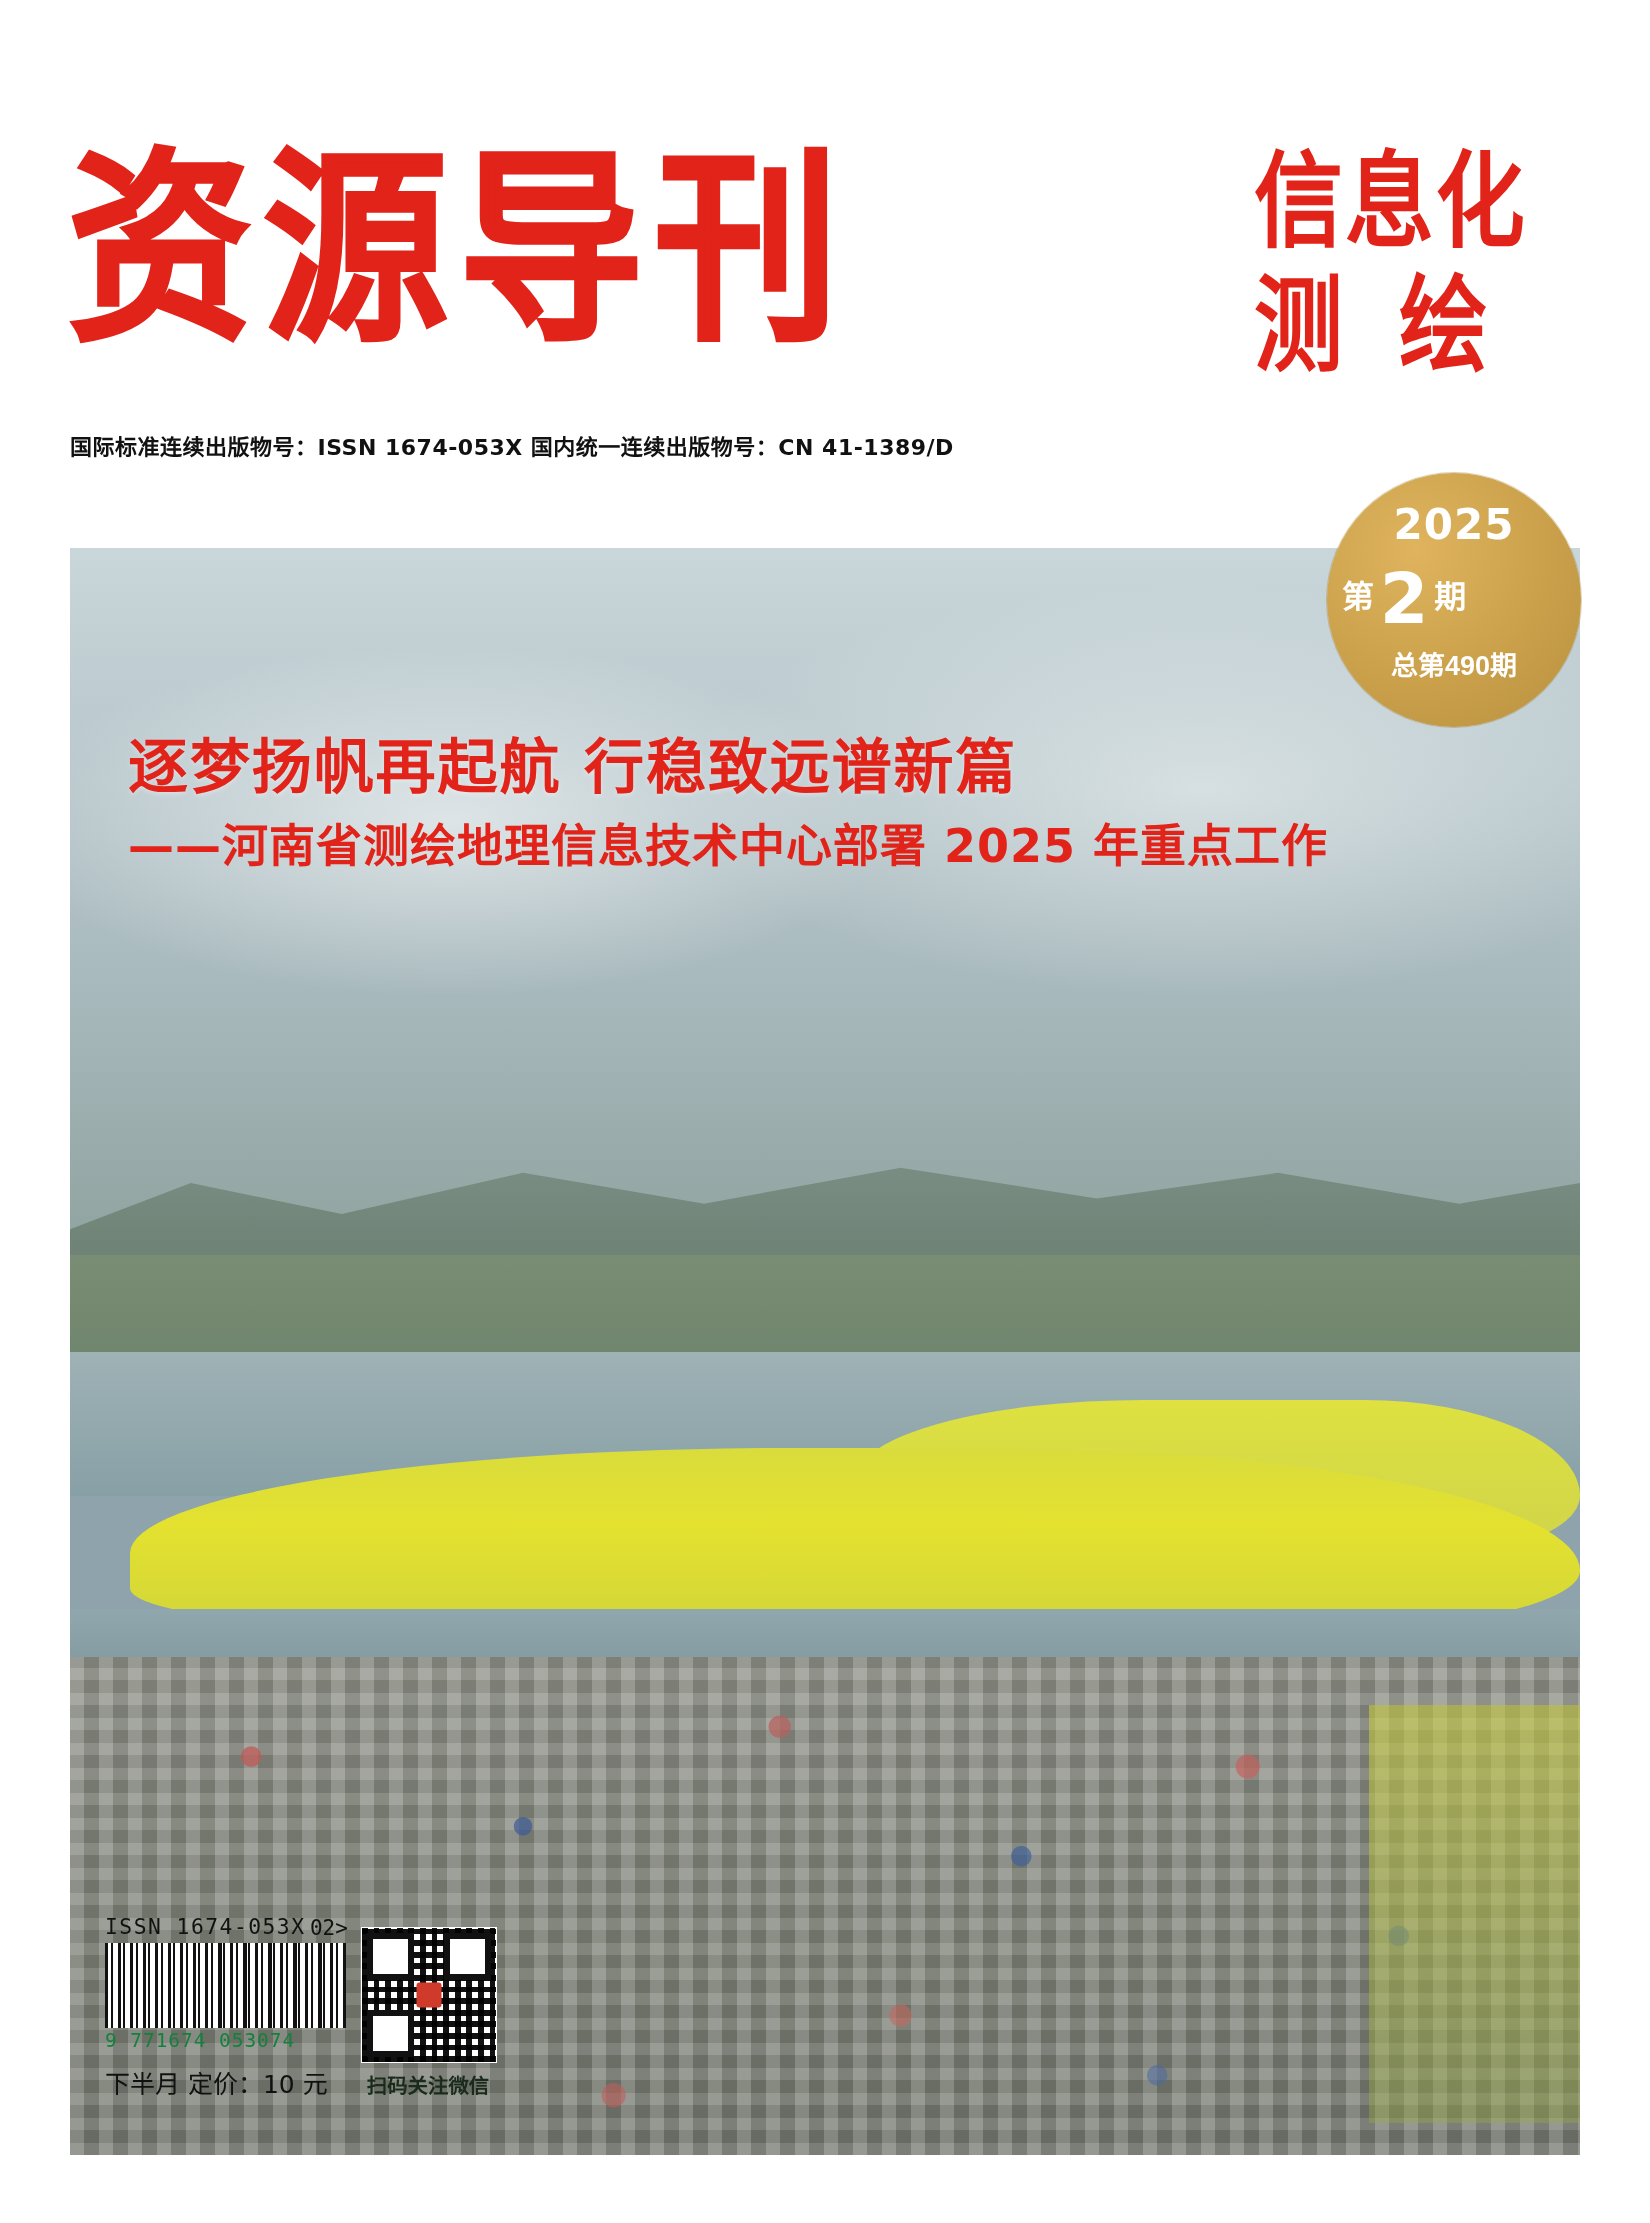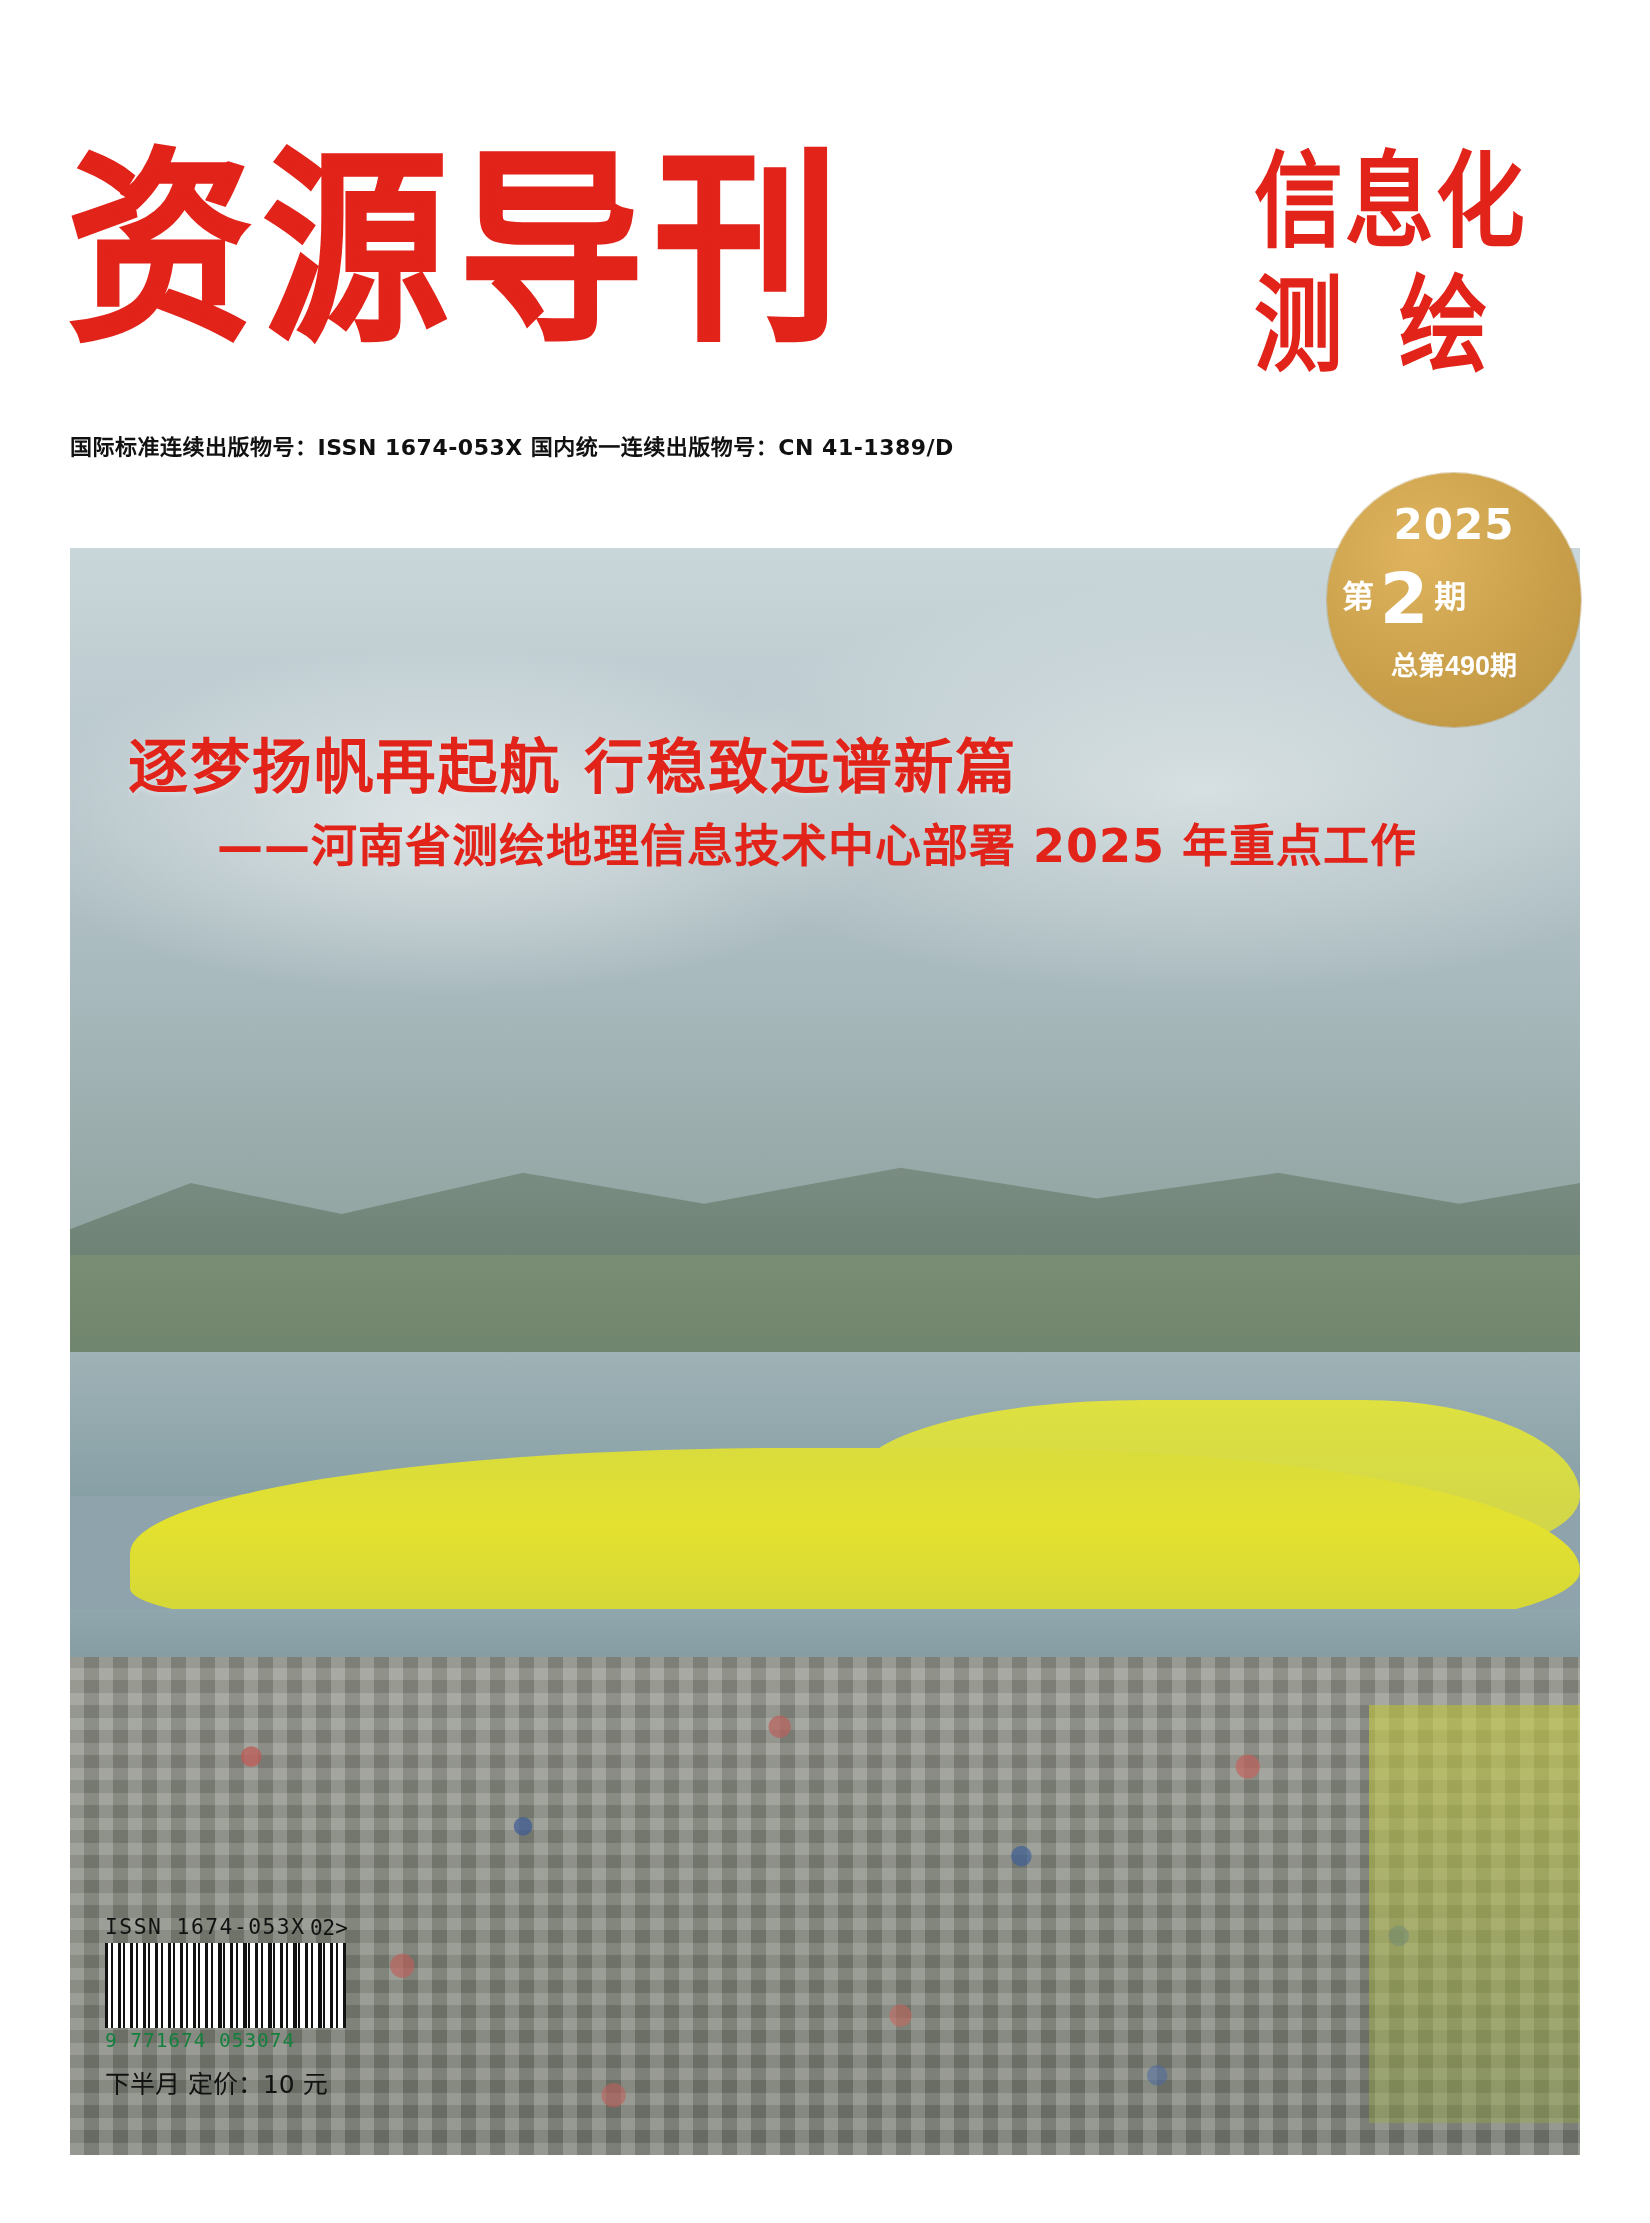--- a/index.html
+++ b/index.html
@@ -243,21 +243,20 @@
   }
   .hl-sub {
     margin-top: 15.5px;
     font-family: "DejaVu Sans", "Liberation Sans", sans-serif;
     font-size: 46px;
     font-weight: 700;
     color: #e2231a;
     letter-spacing: 1px;
     line-height: 1.25;
     white-space: nowrap;
-    text-align: center;
   }
   .hl-second {
     margin-top: 54px;
     font-family: "DejaVu Sans", "Liberation Sans", sans-serif;
     font-size: 55px;
     font-weight: 700;
     color: #e2231a;
     letter-spacing: 1.9px;
     line-height: 1.2;
     white-space: nowrap;
@@ -414,15 +413,22 @@
     <div class="barcode-issn">ISSN 1674-053X</div>
     <div class="barcode-bars">
       <span class="barcode-addon">02&gt;</span>
     </div>
     <div class="barcode-num">9 771674 053074</div>
     <div class="price-line">
       <span>下半月  定价：</span><span class="price-val">10 元</span>
     </div>
   </div>
 
+  <div class="qr-block">
+    <div class="qr-code">
+      <span class="qr-dot"></span>
+      <span class="qr-center"></span>
+    </div>
+    <div class="qr-caption">扫码关注微信</div>
+  </div>
 
 </div>
 
 
 </body></html>

